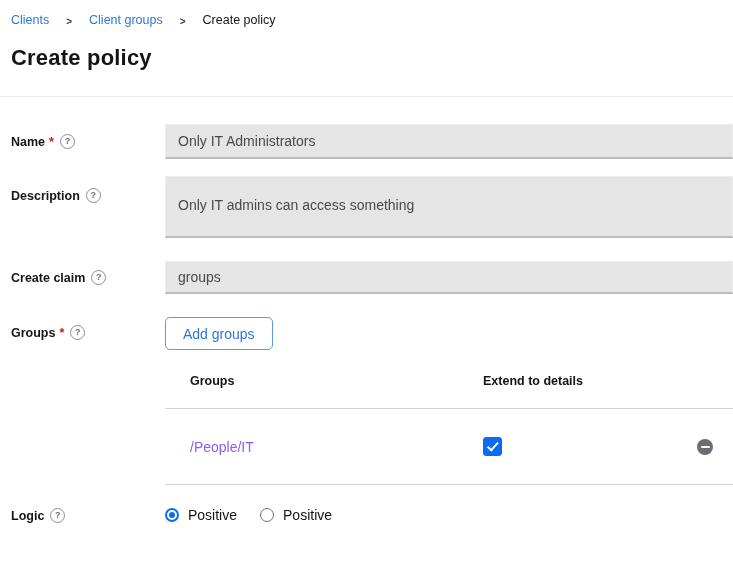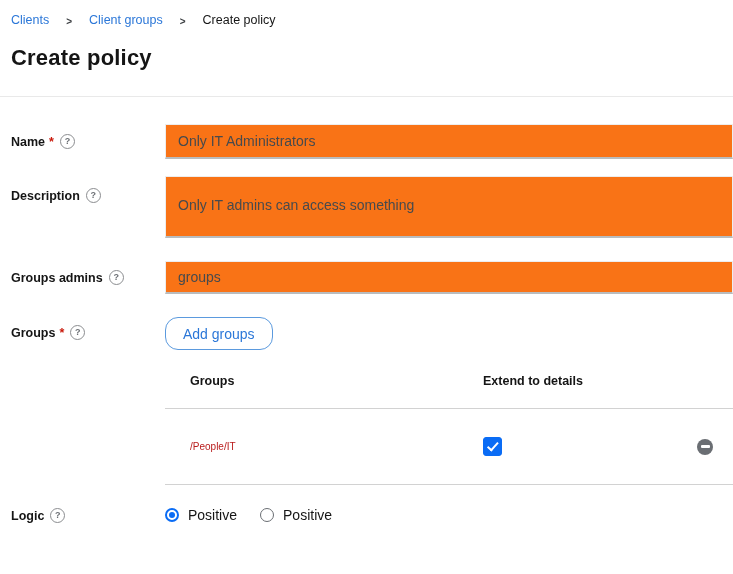--- a/index.html
+++ b/index.html
@@ -21,50 +21,50 @@
   .field-label{font-size:12.5px;font-weight:700;color:#151515;display:flex;align-items:flex-end}
   .req{color:#c9190b;font-size:12.5px;margin-left:4px;font-weight:700}
   .help-icon{
     width:13px;height:13px;margin-left:6px;border:1px solid #8b8d90;border-radius:50%;
     color:#6a6e73;font-size:9px;font-weight:700;line-height:13px;text-align:center;flex:0 0 auto;
   }
   .text-input{
     display:block;width:100%;box-sizing:border-box;height:35px;
     border:1px solid #ededed;border-bottom:2px solid #b9bcbe;border-radius:0;
     font-family:"Liberation Sans",sans-serif;font-size:14px;color:#474a4d;
-    padding:0 12px;background:#f97316;outline:none;
+    padding:0 12px;background:#e5e5e5;outline:none;
   }
   textarea.text-input{height:62px;padding:19px 12px;line-height:1.35;resize:none}
   .row-name{margin-bottom:17px}
   .row-description{margin-bottom:23px;align-items:start}
   .row-description .field-label{padding-top:12px}
   .row-groups-claim{margin-bottom:23px}
   .row-groups-claim .text-input{height:33px}
   .row-groups{align-items:start;margin-bottom:22px}
   .row-groups .field-label{padding-top:8px}
   .row-logic{align-items:start}
   .row-logic .field-label{padding-top:1px}
   
   .add-groups-btn{
     font-family:"Liberation Sans",sans-serif;font-size:14px;color:#2b77d8;
-    background:#fff;border:1px solid #5b9ade;border-radius:13px;
+    background:#fff;border:1px solid #5b9ade;border-radius:5px;
     padding:7px 17px;height:33px;cursor:pointer;
   }
   
   .groups-table{margin-top:11px;width:100%;border-collapse:collapse;table-layout:fixed}
   .groups-table col.c1{width:318px}
   .groups-table col.c2{width:195px}
   .groups-table th{
     text-align:left;font-size:12.5px;font-weight:700;color:#151515;
     padding:13px 0 20px 0;border-bottom:1px solid #d2d2d2;
   }
   .groups-table th.c1h{padding-left:25px}
   .groups-table td{
     height:75px;vertical-align:middle;border-bottom:1px solid #d2d2d2;
-    font-size:10px;color:#b91c1c;padding:0;
+    font-size:14px;color:#8b5cf6;padding:0;
   }
   .groups-table td.c1d{padding-left:25px}
   .groups-table td.c3d{text-align:right;padding-right:20px}
   
   .checkbox{
     display:inline-block;width:17px;height:17px;border-radius:3px;position:relative;
     border:1px solid #8a8d90;background:#fff;cursor:pointer;vertical-align:middle;
   }
   .checkbox[aria-checked="true"]{background:#0a6cf5;border-color:#0a6cf5}
   .checkbox[aria-checked="true"]::after{
@@ -120,21 +120,21 @@
   <div class="form-row row-description">
     <div class="field-label">
       <span>Description</span>
       <span class="help-icon">?</span>
     </div>
     <textarea class="text-input" style="">Only IT admins can access something</textarea>
   </div>
 
   <div class="form-row row-groups-claim">
     <div class="field-label">
-      <span>Groups admins</span>
+      <span>Create claim</span>
       <span class="help-icon">?</span>
     </div>
     <input class="text-input" type="text" value="groups" style="">
   </div>
 
   <div class="form-row row-groups">
     <div class="field-label">
       <span>Groups</span>
       <span class="req">*</span>
       <span class="help-icon">?</span>

